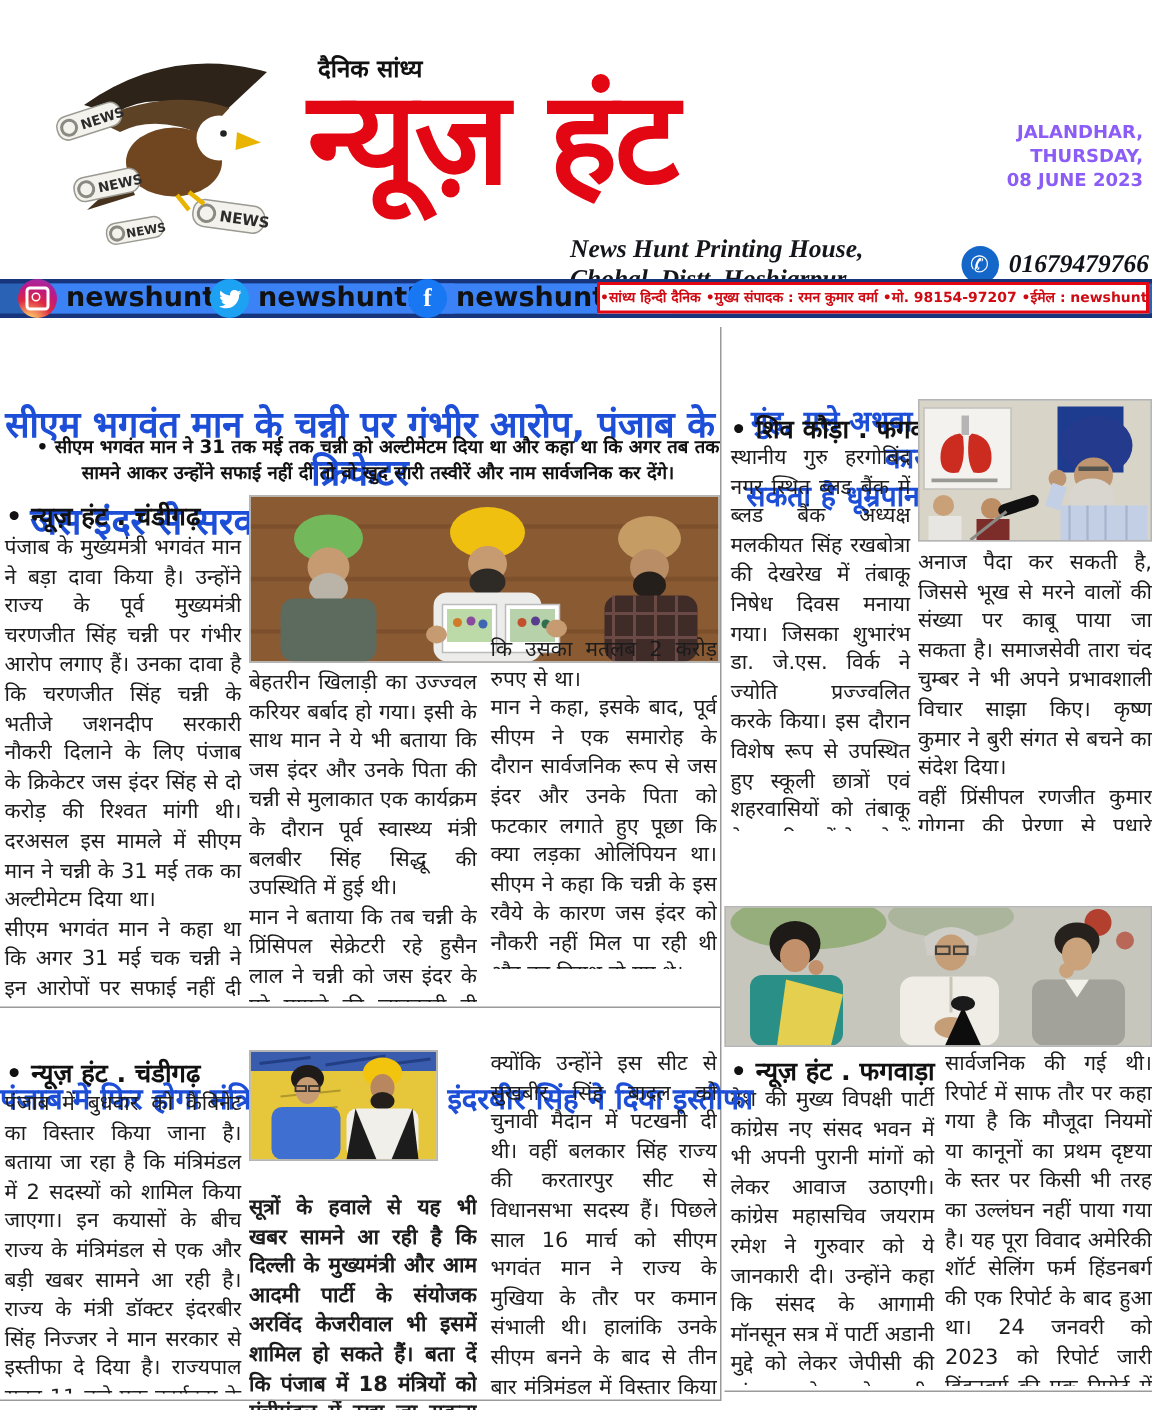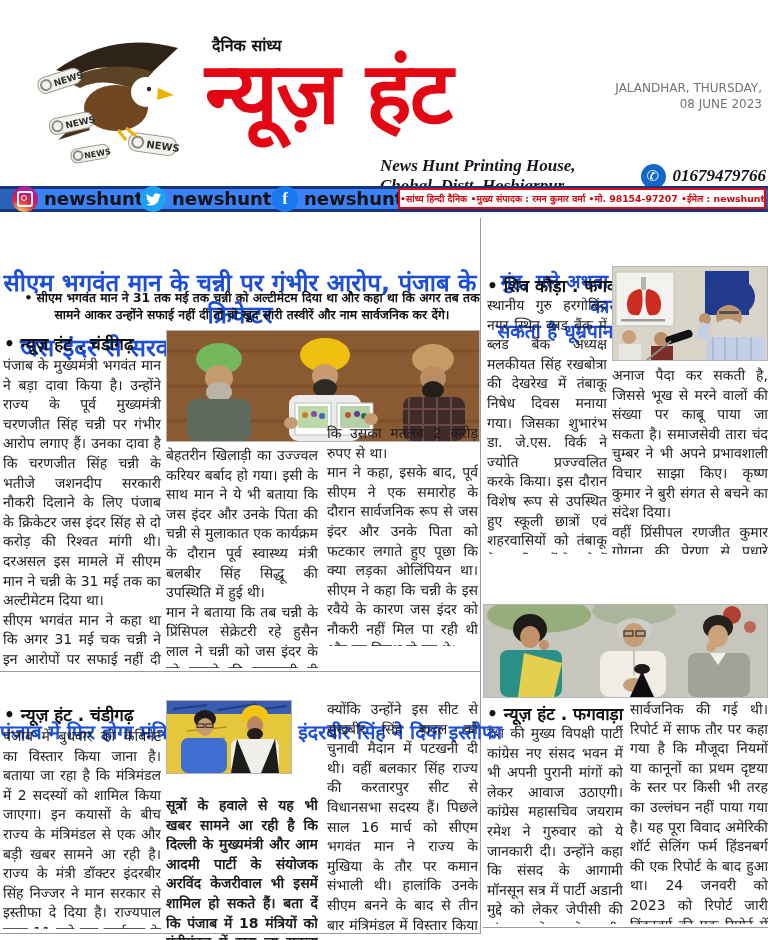--- a/index.html
+++ b/index.html
@@ -3,22 +3,22 @@
 <meta charset="utf-8">
 <style>
   html,body{margin:0;padding:0;background:#e8e8e8;}
   #page{position:relative;width:768px;height:940px;background:#ffffff;overflow:hidden;
         font-family:"DejaVu Sans",sans-serif;color:#1a1a1a;}
   .abs{position:absolute;}
   
   .tagline{left:212px;top:34px;font-size:16px;font-weight:bold;color:#111;}
   .mast-title{left:205px;top:40px;width:445px;font-size:86px;font-weight:bold;color:#e30613;
               line-height:1.25;letter-spacing:-2px;white-space:nowrap;}
-  .dateline{right:6px;top:80px;width:150px;text-align:right;font-size:12px;font-weight:normal;
-            color:#737373;line-height:1.35;}
+  .dateline{right:6px;top:80px;width:150px;text-align:right;font-size:12px;font-weight:bold;
+            color:#8b5cf6;line-height:1.35;}
   .issueline{right:6px;top:113px;width:170px;text-align:right;font-size:11px;font-weight:bold;
              color:#15171c;line-height:1.35;white-space:pre-line;}
   .addr-row{left:380px;top:156px;width:386px;display:flex;align-items:center;justify-content:flex-end;gap:7px;}
   .addr-text{font-family:"Liberation Serif",serif;font-style:italic;font-weight:bold;font-size:17px;color:#14161c;}
   .phone-circle{width:25px;height:25px;border-radius:50%;background:#1467c8;color:#fff;display:flex;
                 align-items:center;justify-content:center;font-size:15px;flex:0 0 auto;}
   .phone-num{font-family:"Liberation Serif",serif;font-style:italic;font-weight:bold;font-size:17px;color:#10121a;}
   
   .social-band{left:0;top:186px;width:768px;height:26px;background:#2a62b5;
                border-top:3px solid #16357d;border-bottom:3px solid #16357d;box-sizing:border-box;}

